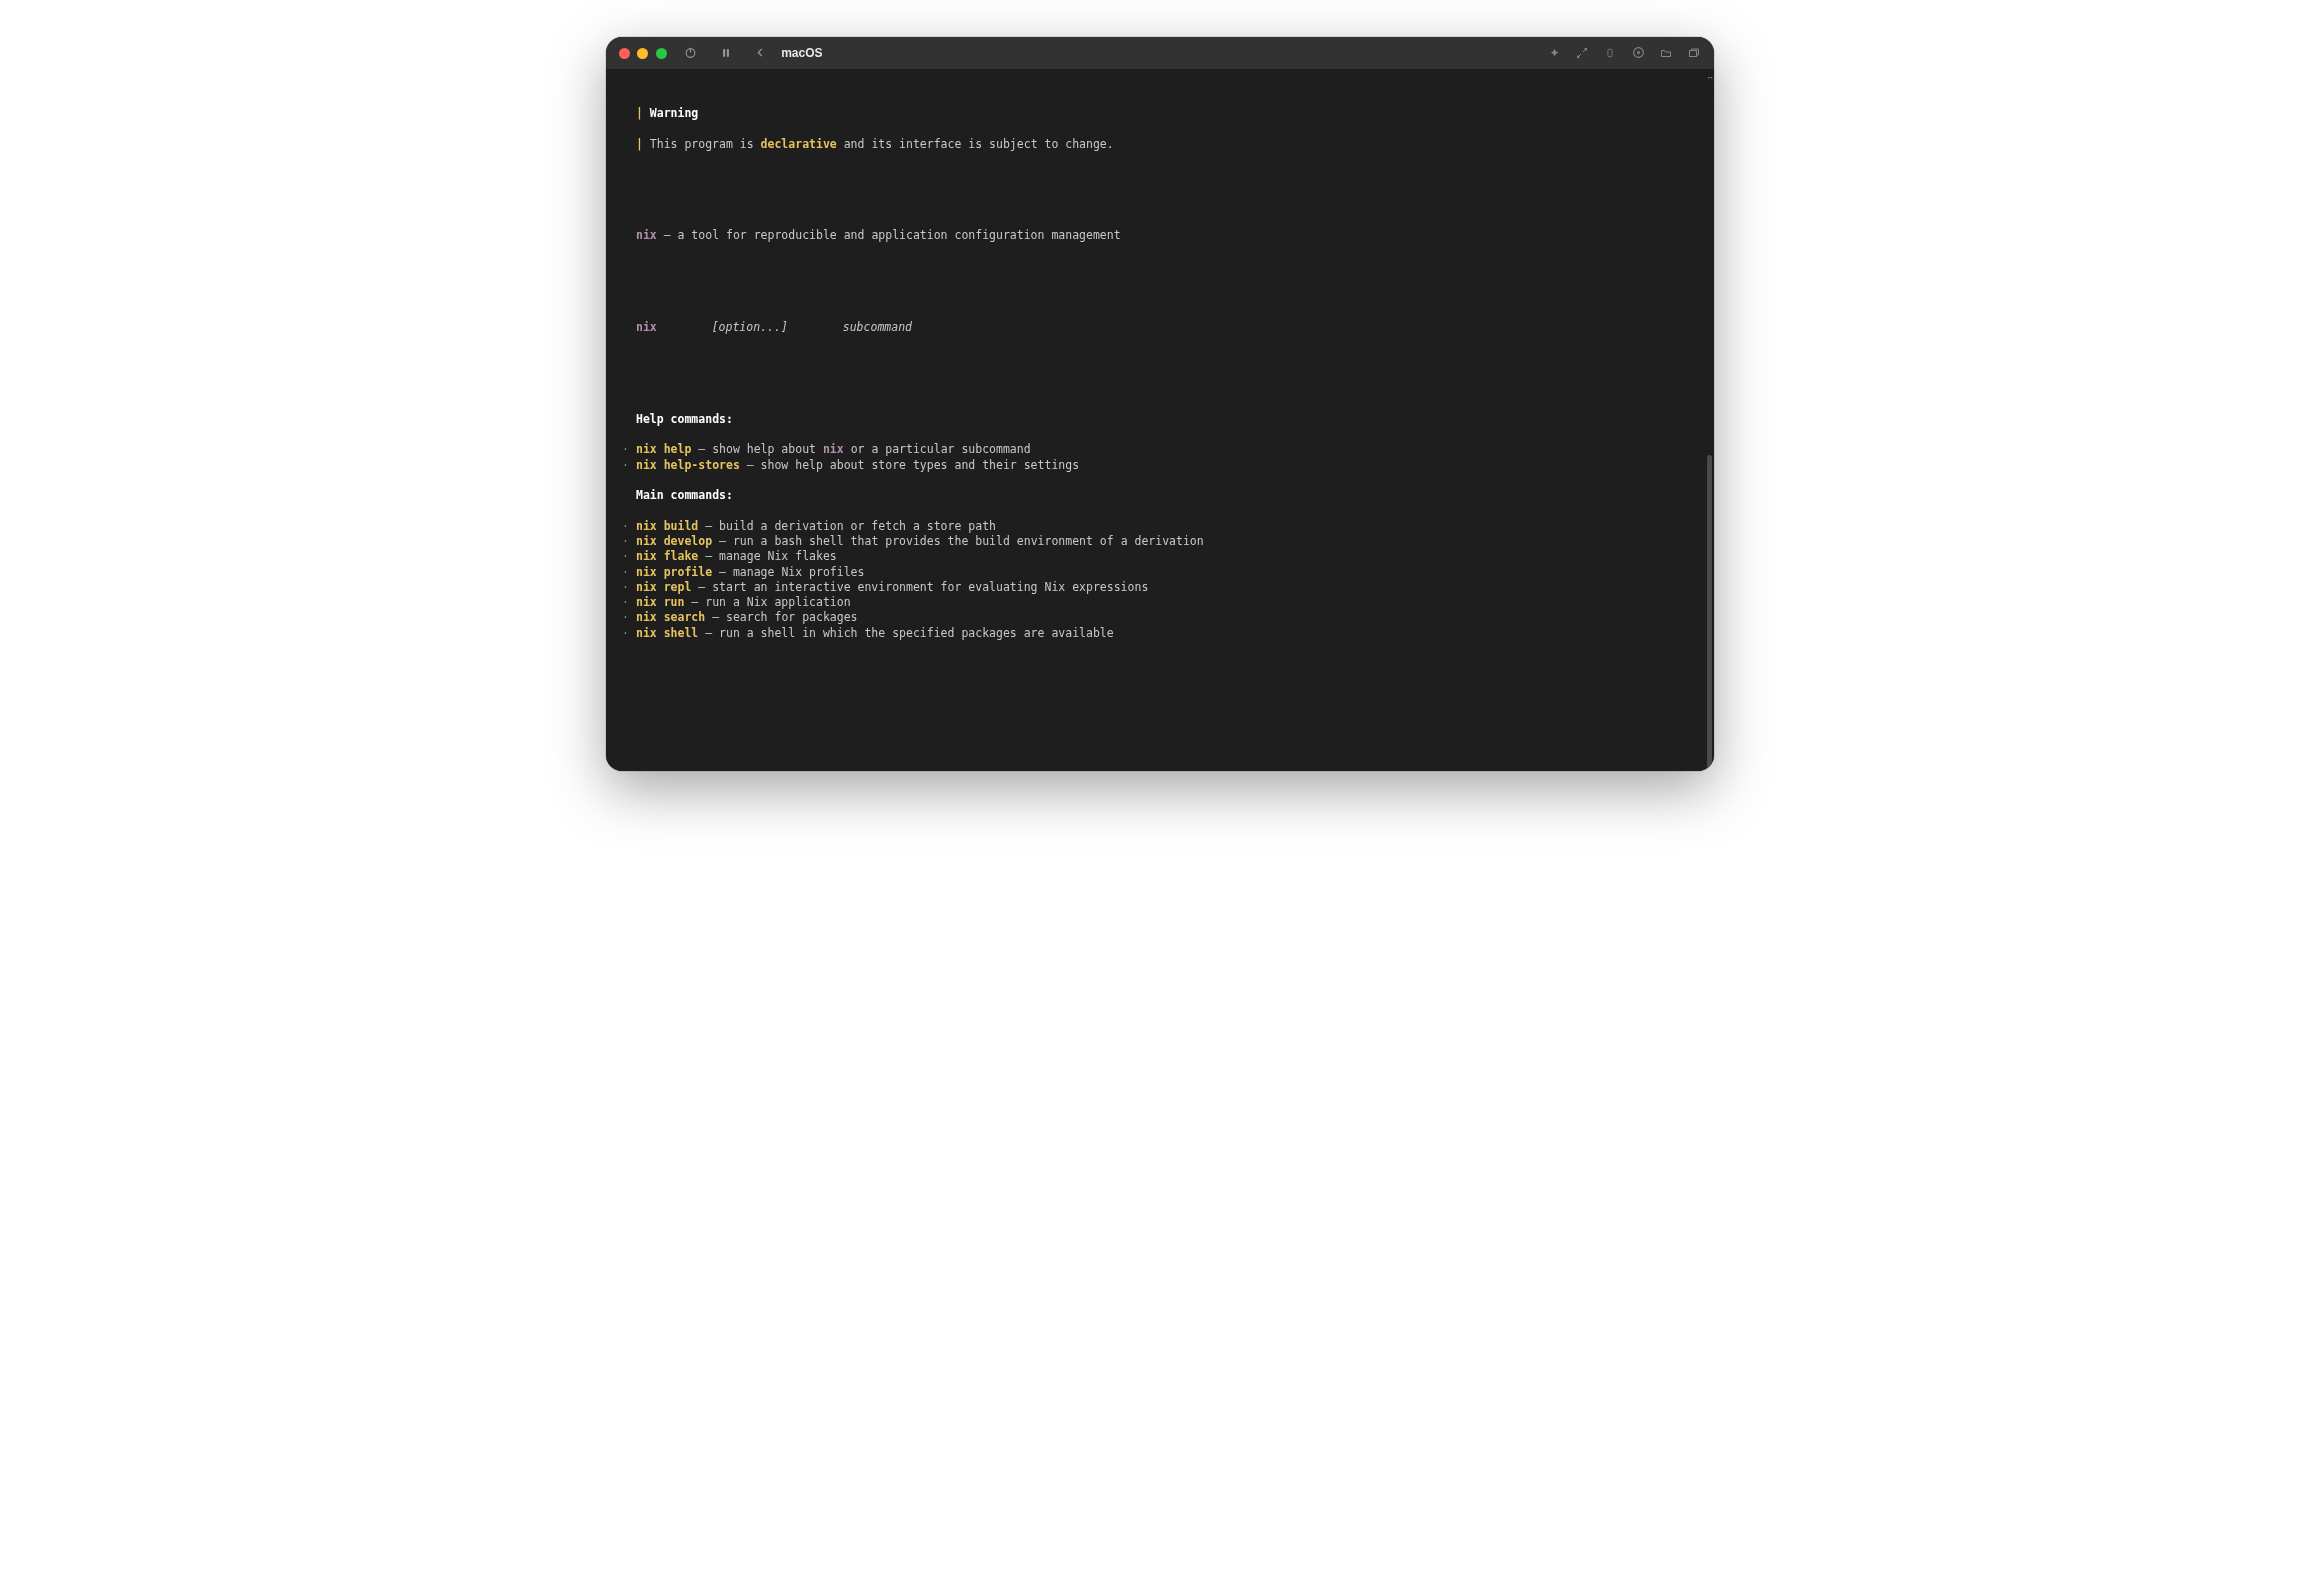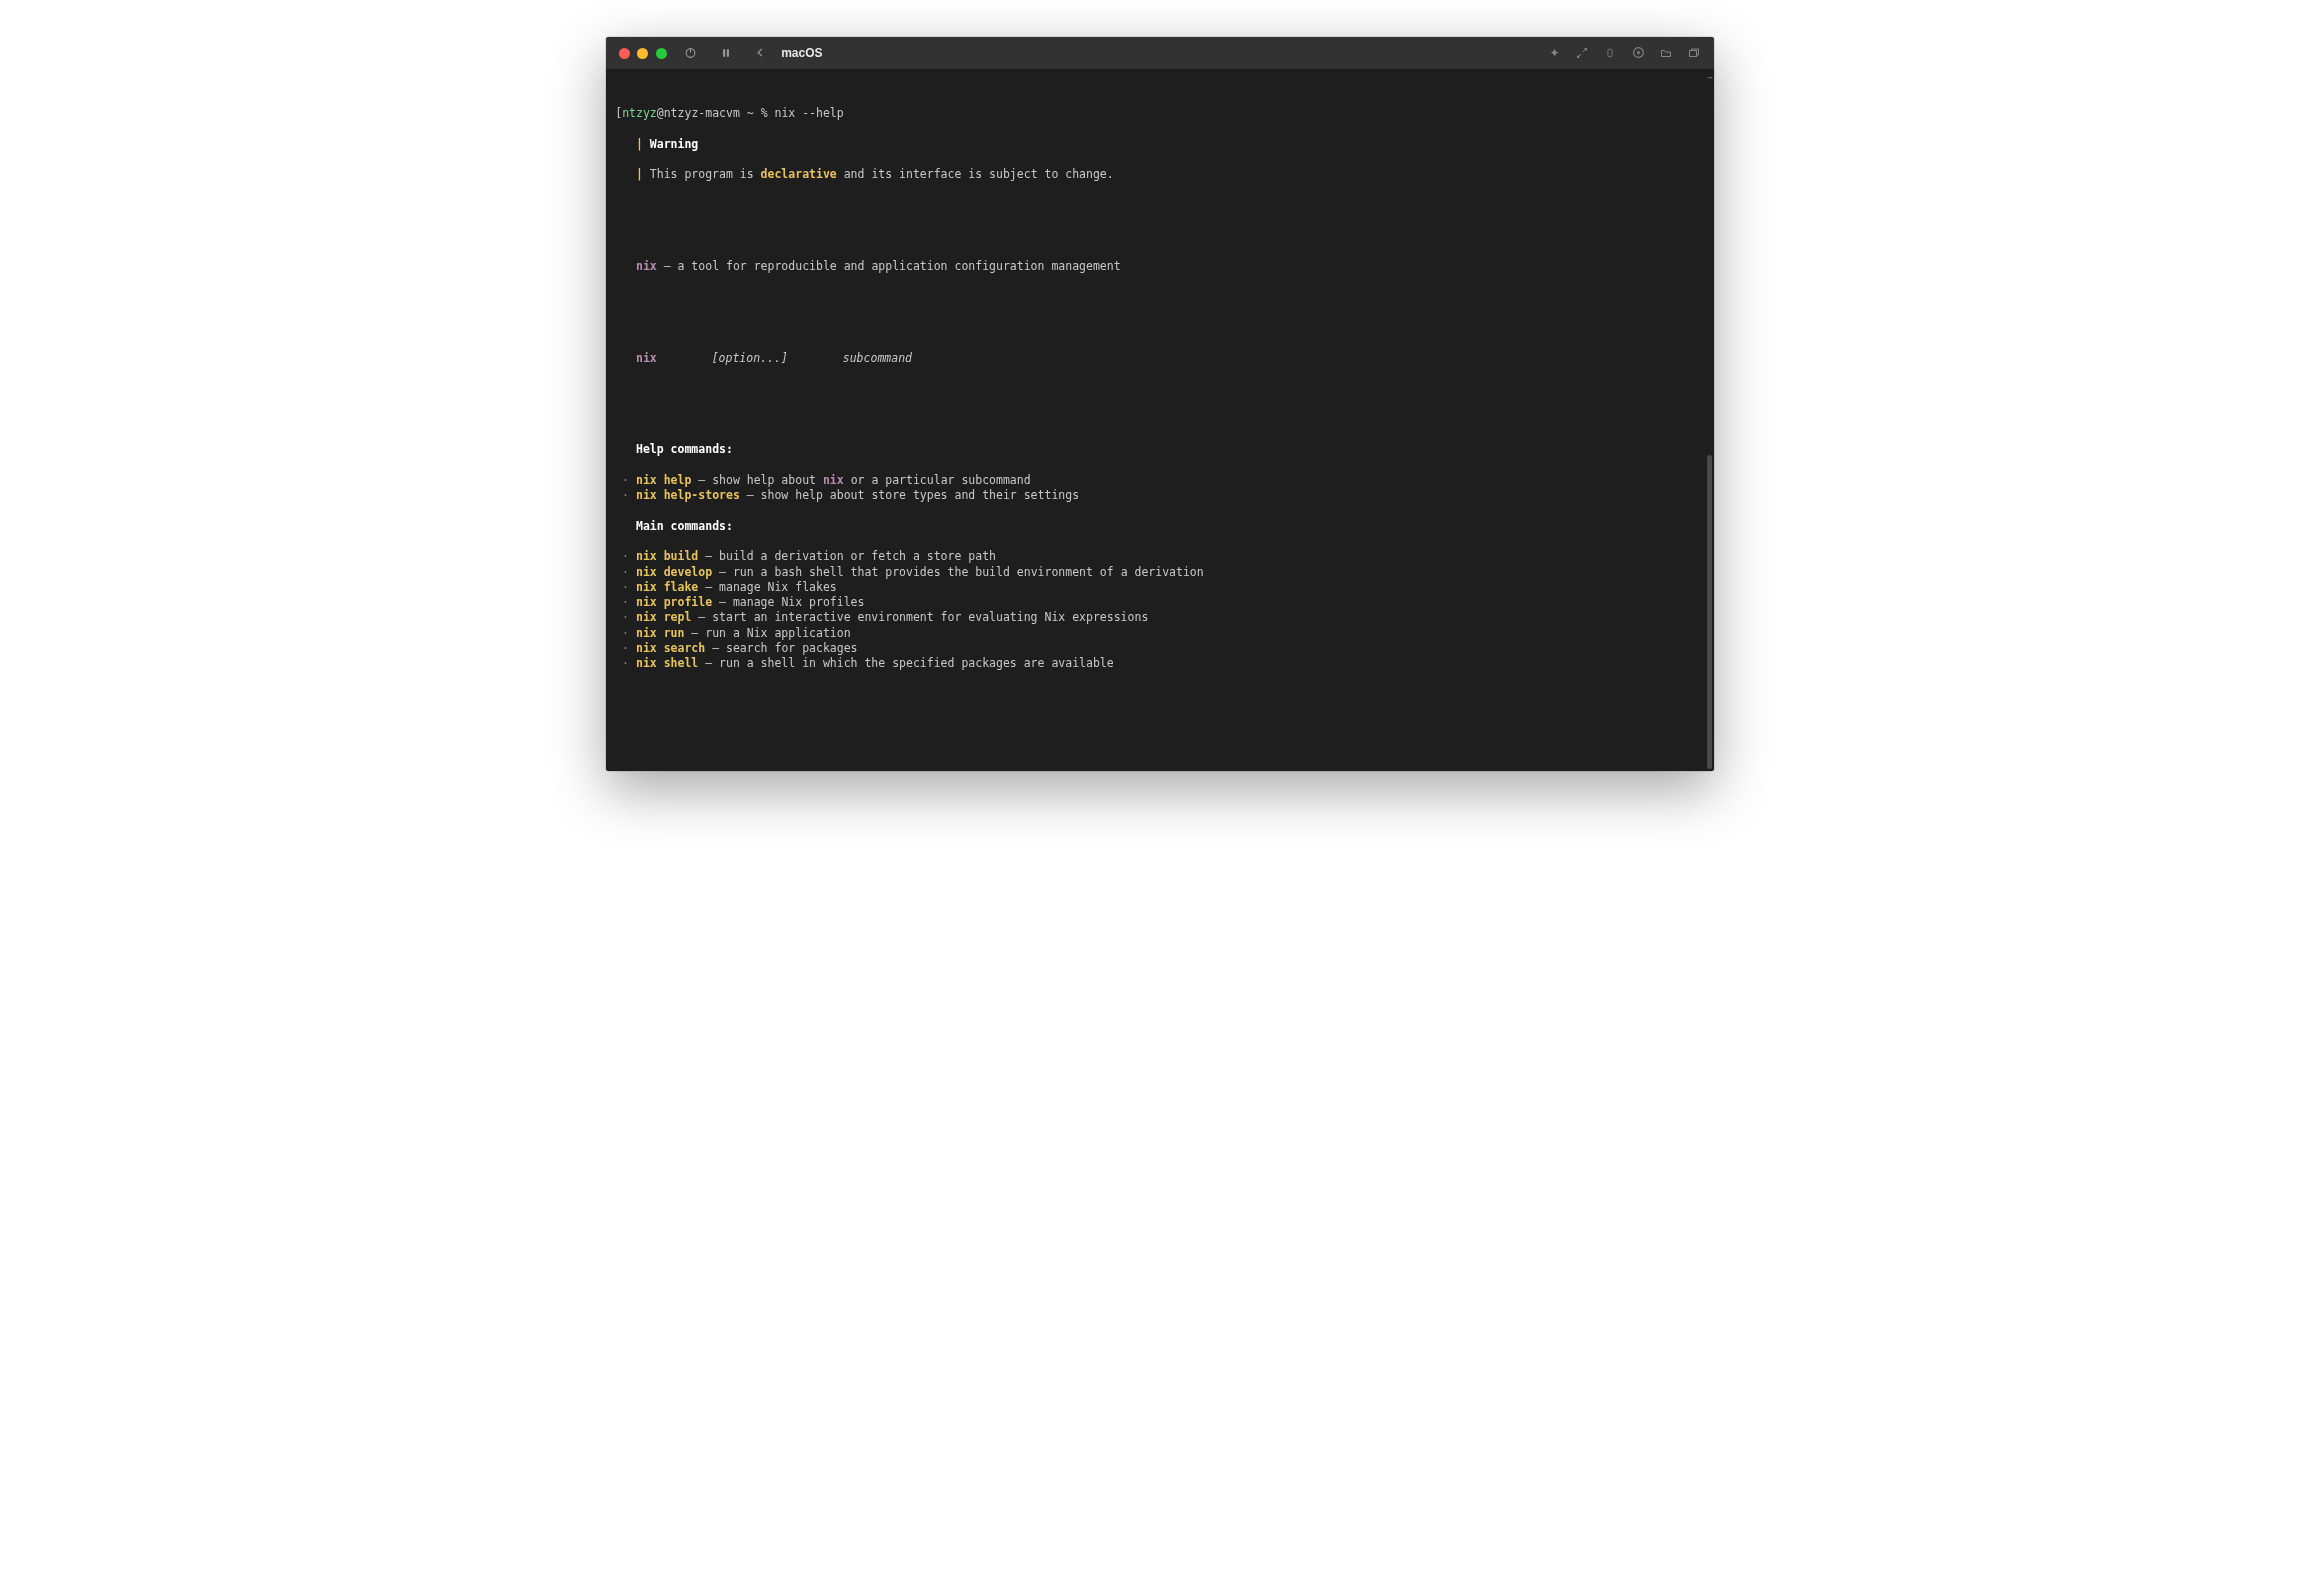--- a/index.html
+++ b/index.html
@@ -8,21 +8,21 @@
     background: #ffffff;
     font-family: -apple-system, BlinkMacSystemFont, "Segoe UI", sans-serif;
     display: flex;
     align-items: flex-start;
     justify-content: center;
     padding: 37px 0 74px 0;
   }
   .window {
     width: 1108px;
     background: #1e1e1e;
-    border-radius: 3px;
+    border-radius: 16px;
     box-shadow: 0 18.5px 55px rgba(0,0,0,0.35), 0 0 0 0.9px rgba(0,0,0,0.1);
     overflow: hidden;
     position: relative;
   }
   .titlebar {
     height: 33px;
     background: #323233;
     display: flex;
     align-items: center;
     padding: 0 13px;
@@ -141,21 +141,20 @@
         <svg width="14" height="12" viewBox="0 0 24 24" fill="none" stroke="currentColor" stroke-width="2">
             <rect x="3" y="7" width="14" height="12"></rect>
             <polyline points="7 7 7 4 21 4 21 16 17 16"></polyline>
           </svg>
       </div>
     </div>
   </div>
 
   <div class="terminal">
     <span class="scroll-indicator">⎴</span>
-<div><span>[</span><span class="green">ntzyz</span><span>@</span><span>ntzyz-macvm</span><span> ~ % </span><span>nix --help</span></div>
 <div><span class="yellow">   | </span><span class="bold">Warning</span></div>
 <div><span class="yellow">   | </span><span>This program is </span><span class="yellow">declarative</span><span> and its interface is subject to change.</span></div>
 <div>&nbsp;</div>
 <div>&nbsp;</div>
 <div><span>   </span><span class="purple">nix</span><span> — a tool for reproducible and application configuration management</span></div>
 <div>&nbsp;</div>
 <div>&nbsp;</div>
 <div><span>   </span><span class="purple">nix</span><span class="italic"> [option...] </span><span class="italic">subcommand</span></div>
 <div>&nbsp;</div>
 <div>&nbsp;</div>

